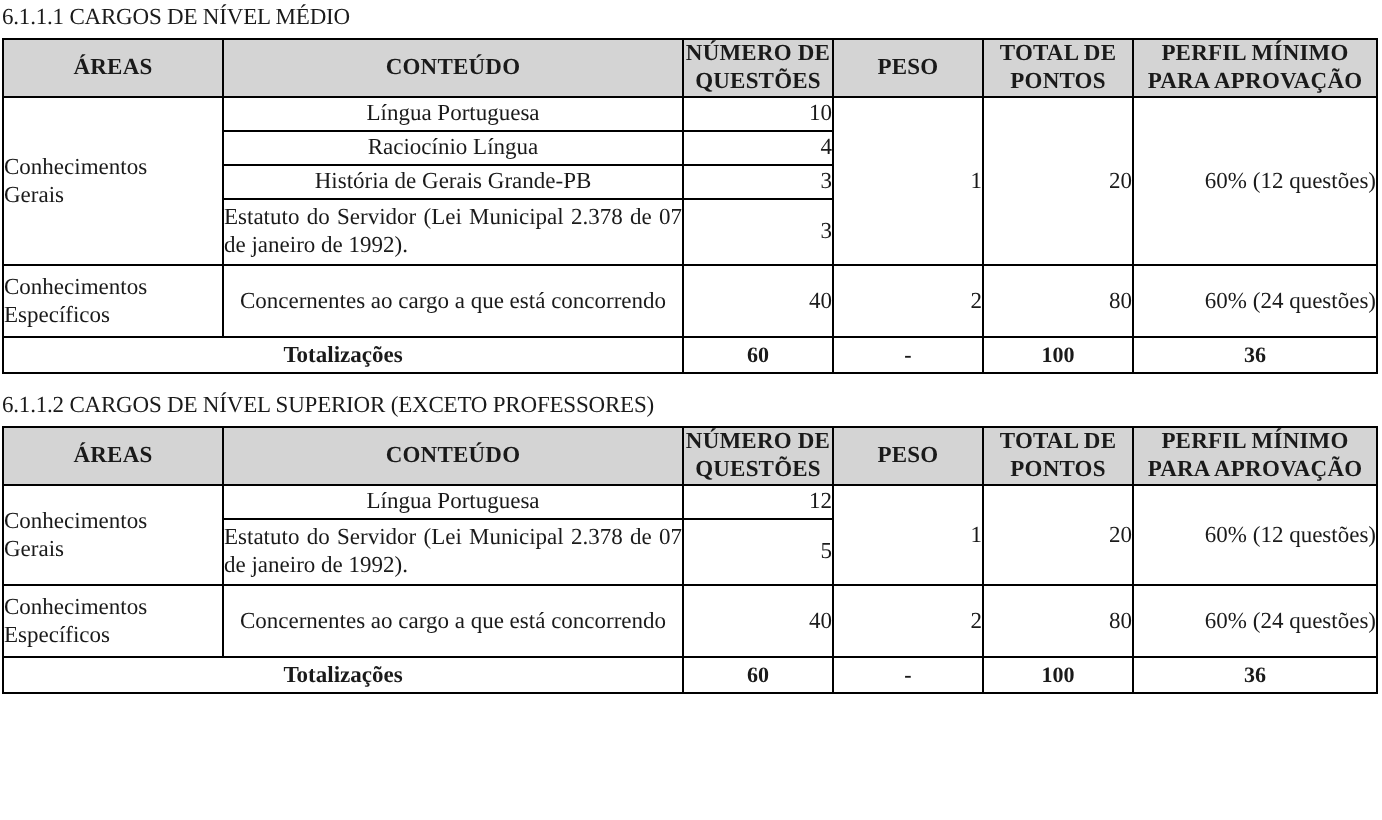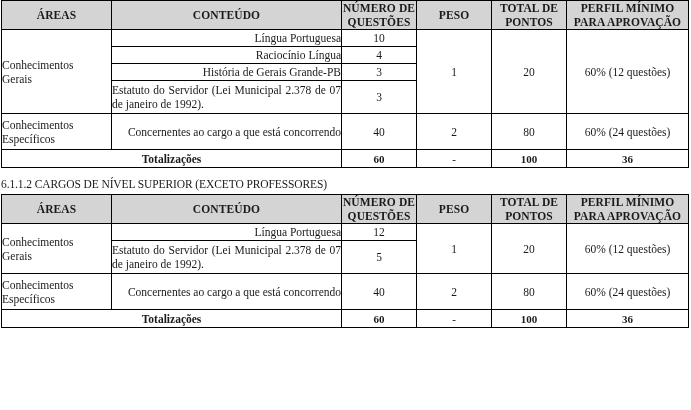--- a/index.html
+++ b/index.html
@@ -62,31 +62,31 @@
   .col-total   { width: 75px; }
   .col-perfil  { width: 122px; }
 
   td.areas {
     text-align: left;
     font-size: 11px;
     line-height: 13.5px;
     padding: 2px 3px;
   }
   td.conteudo {
-    text-align: right;
+    text-align: center;
     padding: 2px 5px 2px 6px;
     font-size: 11.5px;
     line-height: 15px;
   }
   td.conteudo.justify {
     text-align: justify;
     text-align-last: left;
   }
   td.num, td.peso, td.total, td.perfil {
-    text-align: center;
+    text-align: right;
     font-size: 11px;
   }
   td.perfil { font-size: 10.5px; }
   tr.totals td {
     font-weight: bold;
     text-align: center;
     font-size: 11px;
     height: 17px;
   }
   tr.totals td.tot-label {
@@ -94,20 +94,21 @@
   }
   .r-single { height: 17px; }
   .r-tall   { height: 33px; }
   .r-spec   { height: 36px; }
 </style>
 </head>
 <body>
 
 <div class="page">
 
+  <div class="section-title spacer-title-1">6.1.1.1 CARGOS DE NÍVEL MÉDIO</div>
 
   <table class="exam">
     <colgroup>
       <col class="col-areas">
         <col class="col-cont">
         <col class="col-num">
       <col class="col-peso">
         <col class="col-total">
         <col class="col-perfil">
     </colgroup>

